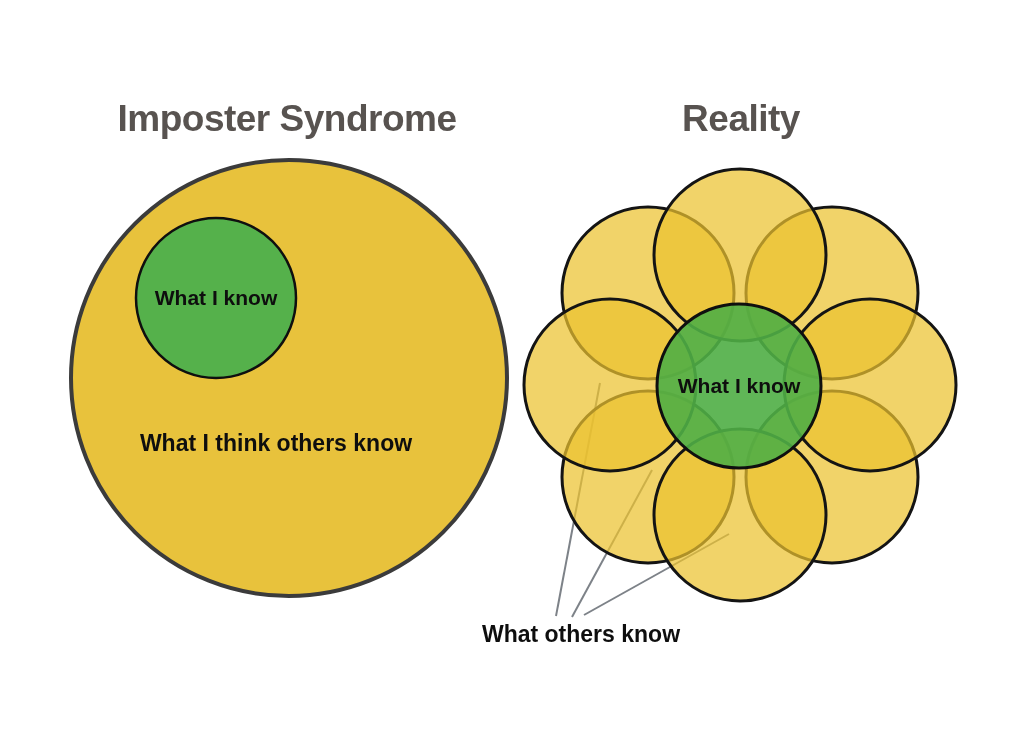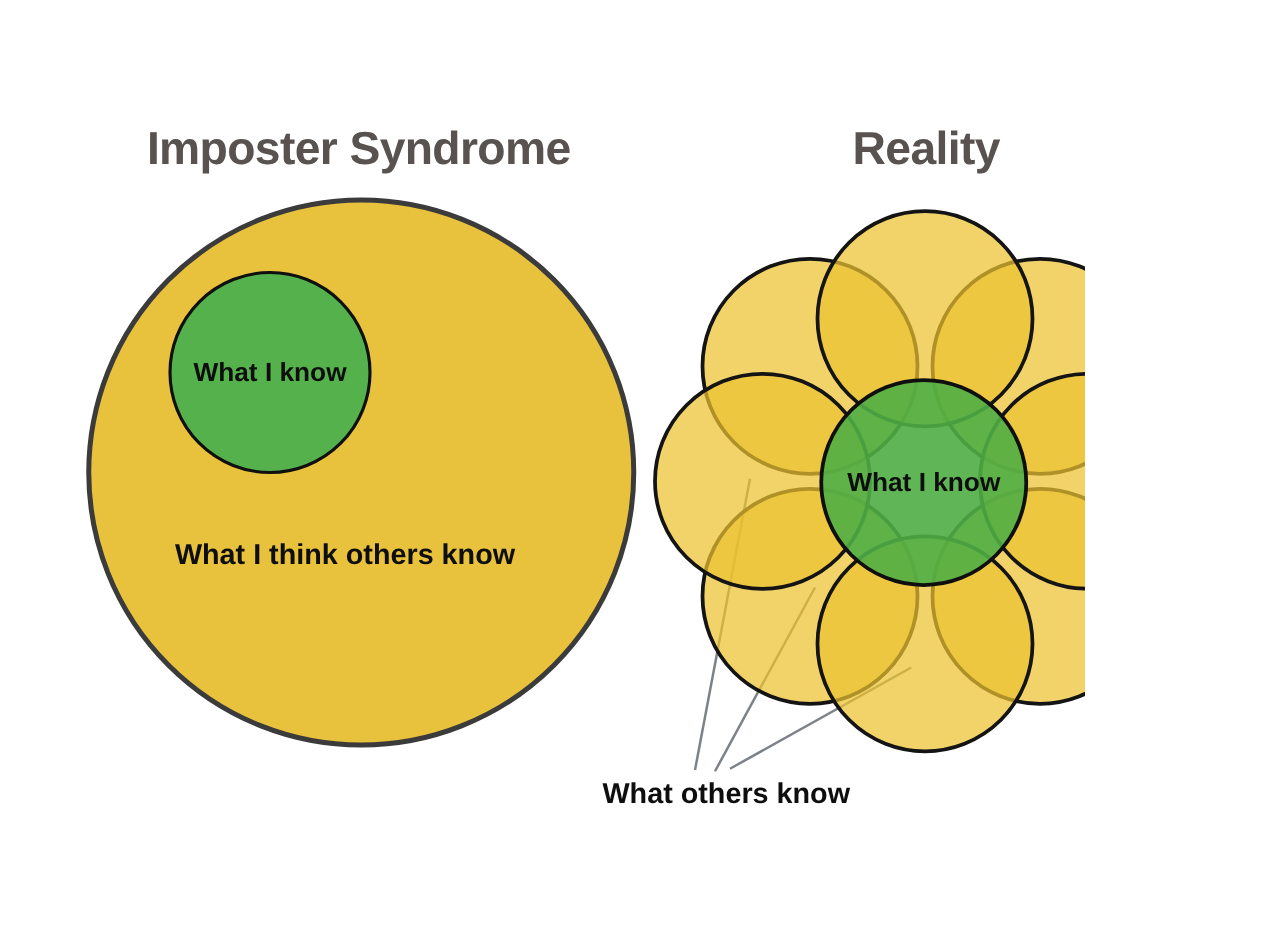--- a/index.html
+++ b/index.html
@@ -2,21 +2,21 @@
 <html><head>
 <meta charset="utf-8">
 <style>
   html, body {
     margin: 0;
     padding: 0;
     background: #ffffff;
   }
   .canvas {
     position: relative;
-    width: 868px;
+    width: 1024px;
     height: 753px;
     background: #ffffff;
     overflow: hidden;
     font-family: "Liberation Sans", "DejaVu Sans", sans-serif;
   }
   svg { display: block; }
   .title {
     font-family: "Liberation Sans", "DejaVu Sans", sans-serif;
     font-size: 37px;
     font-weight: 700;

